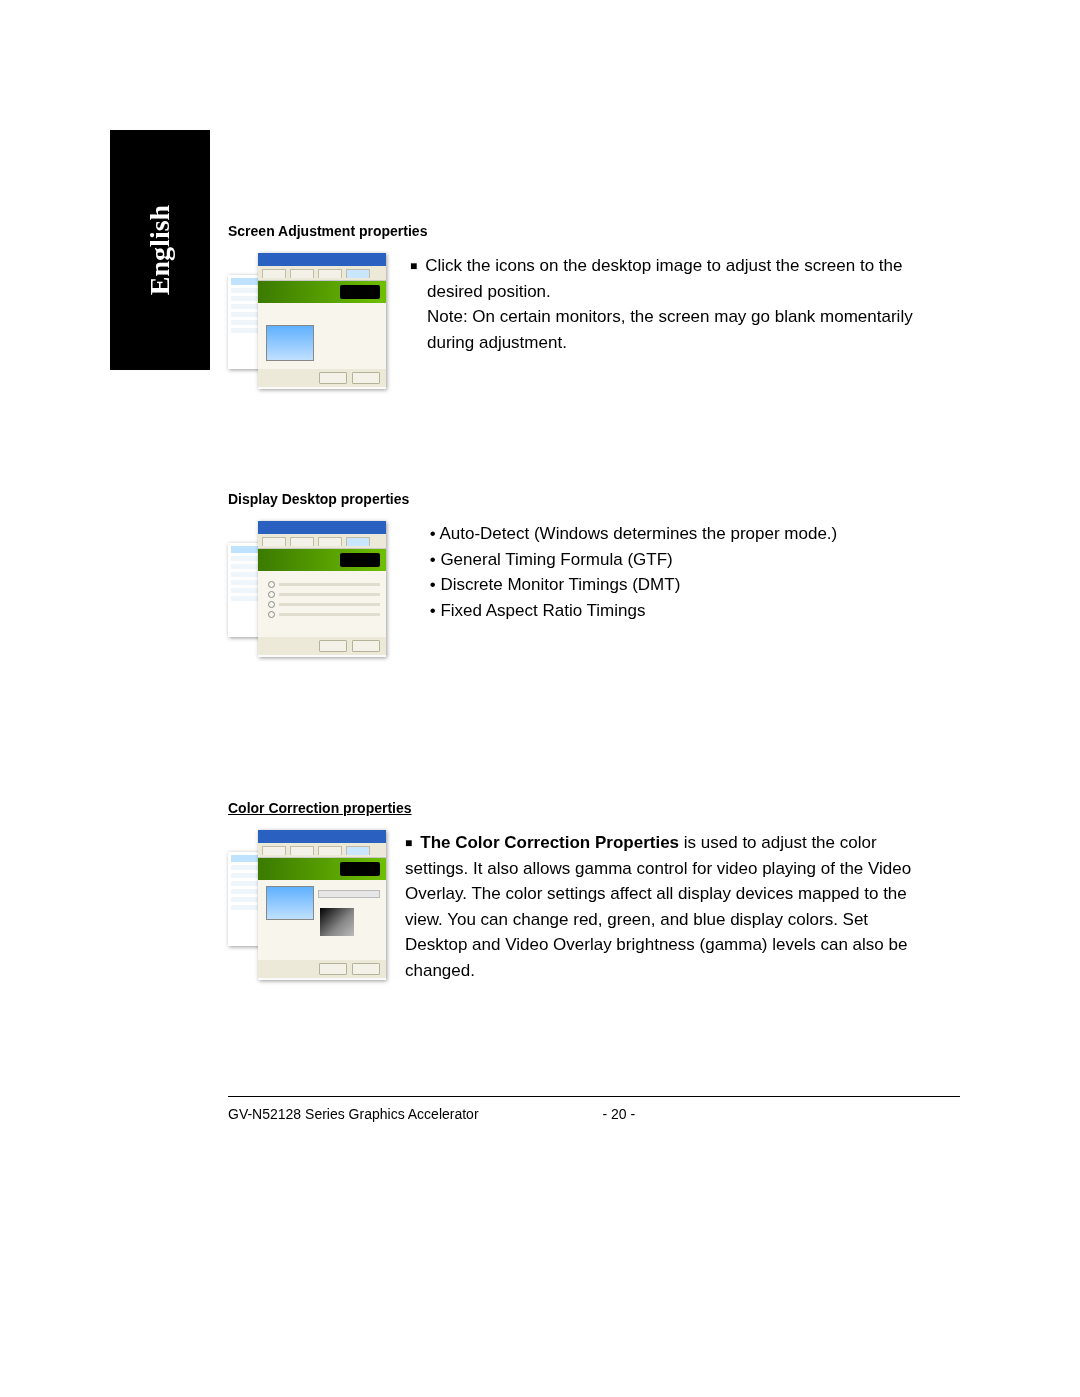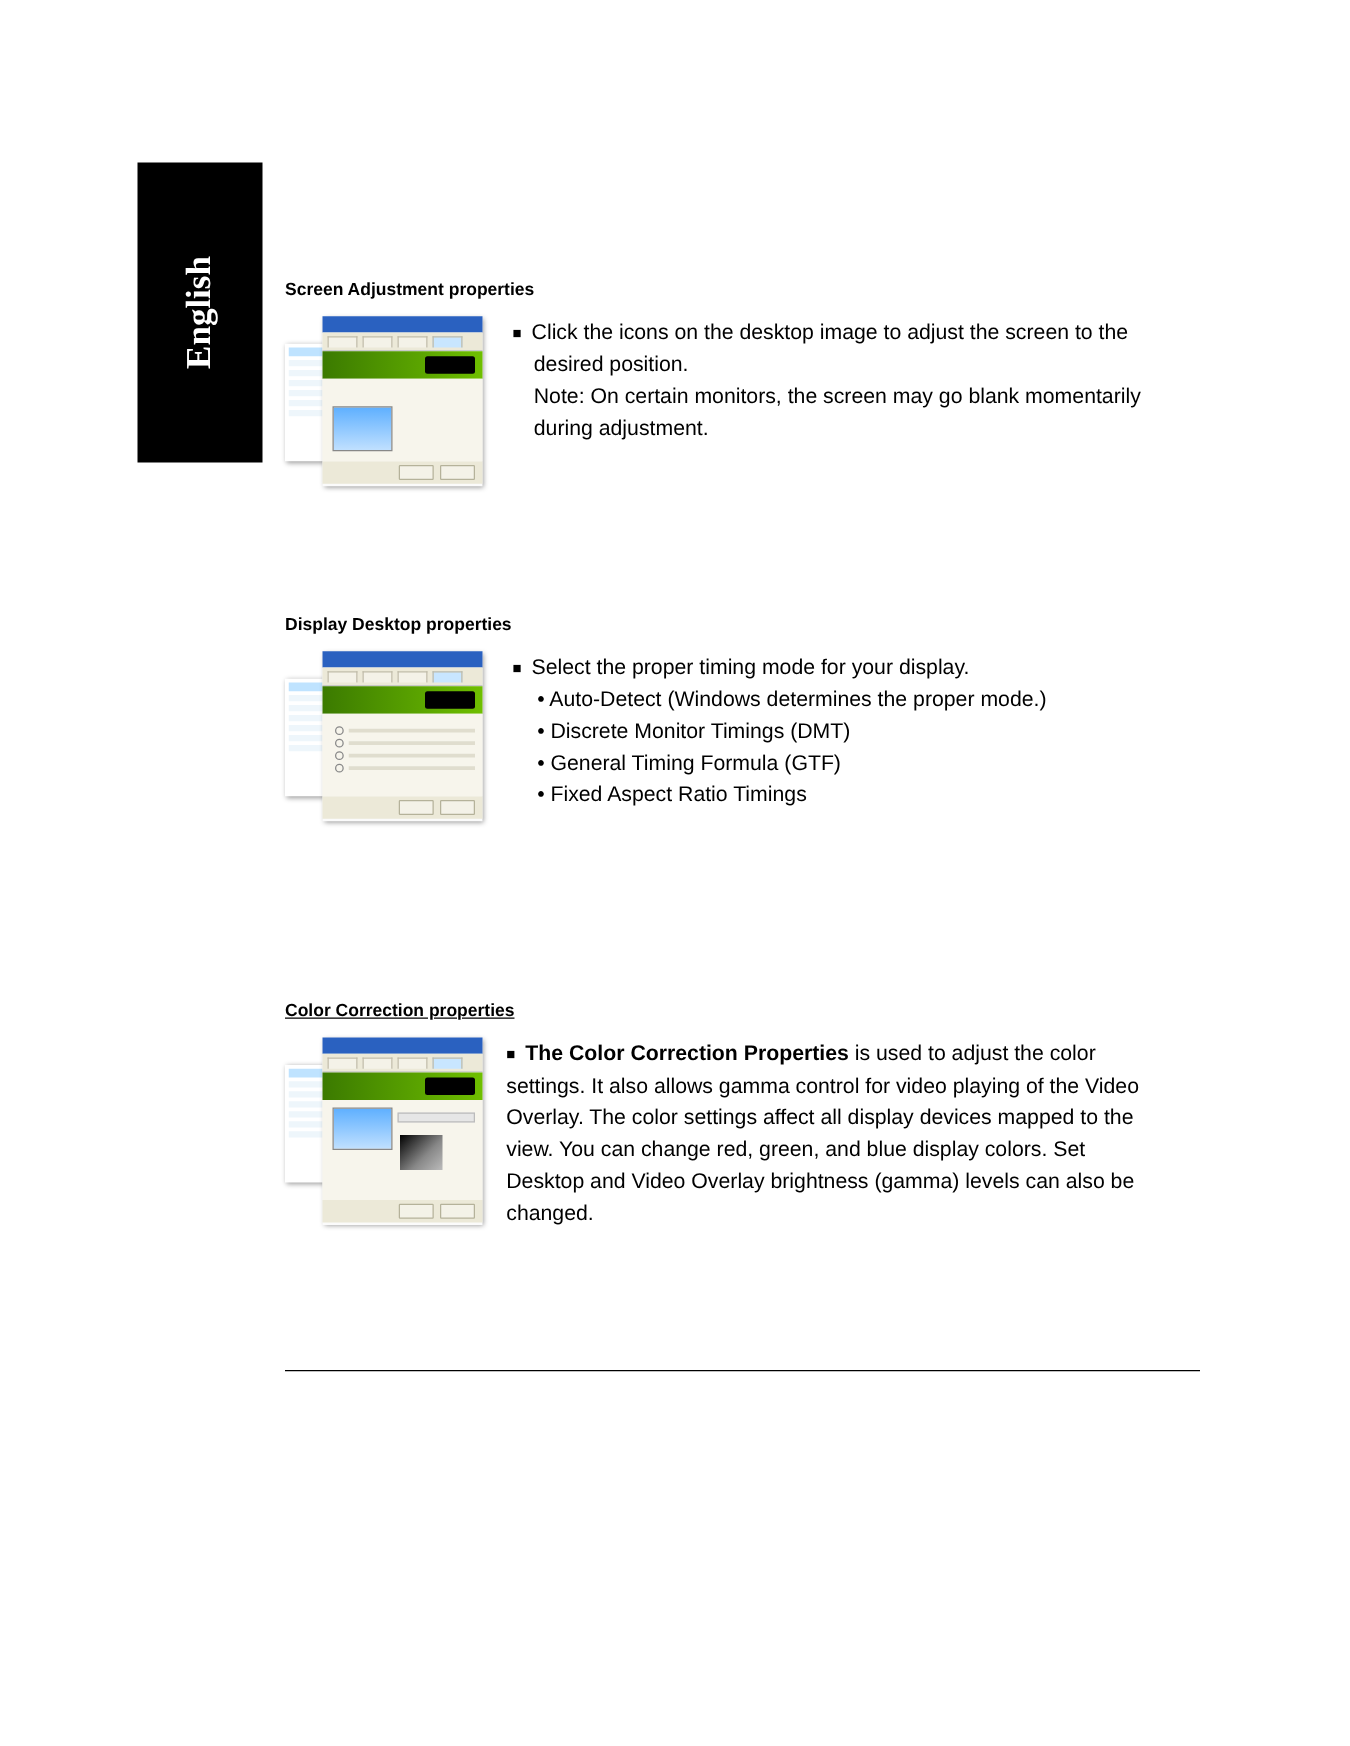--- a/index.html
+++ b/index.html
@@ -136,26 +136,23 @@
         </div>
       </div>
       <div class="btns">
           <span></span>
           <span></span>
         </div>
     </div>
   </div>
 
   <div class="bodytext" style="left:405px;top:521px;width:530px;">
-    <div class="indent">
-      <span class="square"></span><span>Select the proper timing mode for your display.</span>
-    </div>
     <div class="indent2">• Auto-Detect (Windows determines the proper mode.)</div>
+    <div class="indent2">• General Timing Formula (GTF)</div>
     <div class="indent2">• Discrete Monitor Timings (DMT)</div>
-    <div class="indent2">• General Timing Formula (GTF)</div>
     <div class="indent2">• Fixed Aspect Ratio Timings</div>
   </div>
 
   <div class="heading" style="top:800px;text-decoration:underline;">Color Correction properties</div>
 
   <div class="thumb" style="left:228px;top:830px;">
     <div class="sidebox">
       <div class="bar"></div>
         <div class="row"></div>
         <div class="row"></div>
@@ -185,14 +182,18 @@
           <span></span>
         </div>
     </div>
   </div>
 
   <div class="bodytext just" style="left:405px;top:830px;width:520px;">
     <span class="square"></span><b>The Color Correction Properties</b><span> is used to adjust the color settings. It also allows gamma control for video playing of the Video Overlay. The color settings affect all display devices mapped to the view. You can change red, green, and blue display colors. Set Desktop and Video Overlay brightness (gamma) levels can also be changed.</span>
   </div>
 
   <div class="hr"></div>
+  <div class="footer">
+    <span>GV-N52128 Series Graphics Accelerator</span>
+    <span class="pnum">- 20 -</span>
+  </div>
 
 </div>
 
 </body></html>

